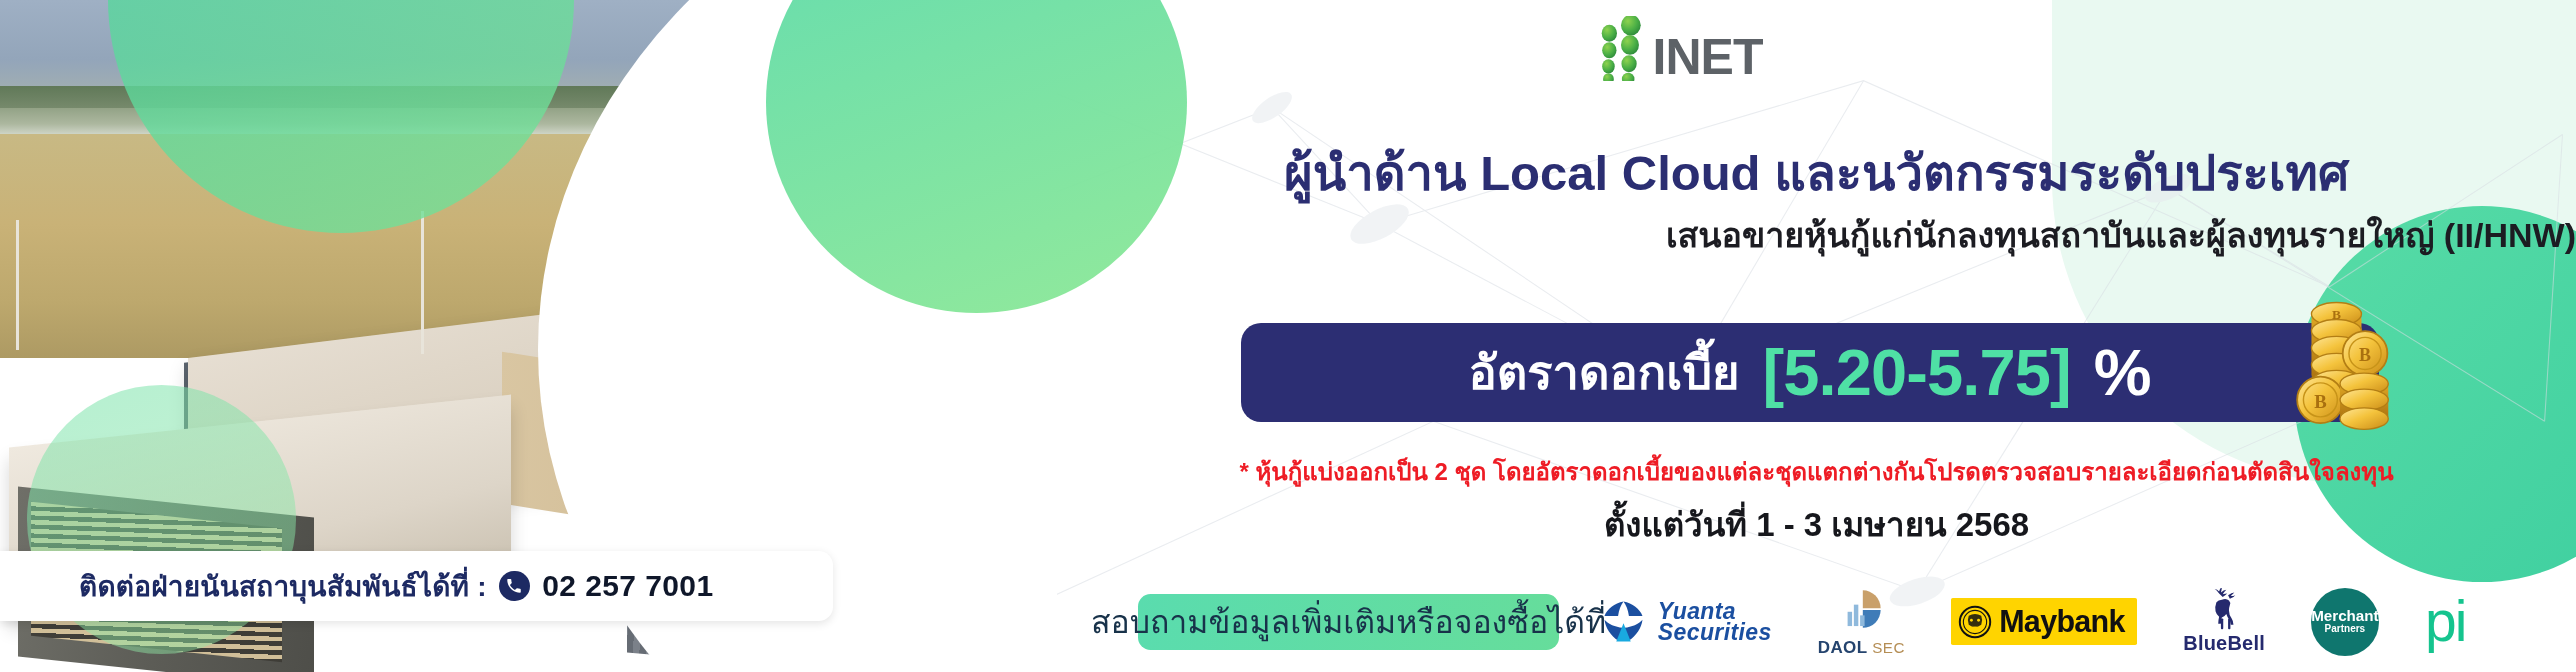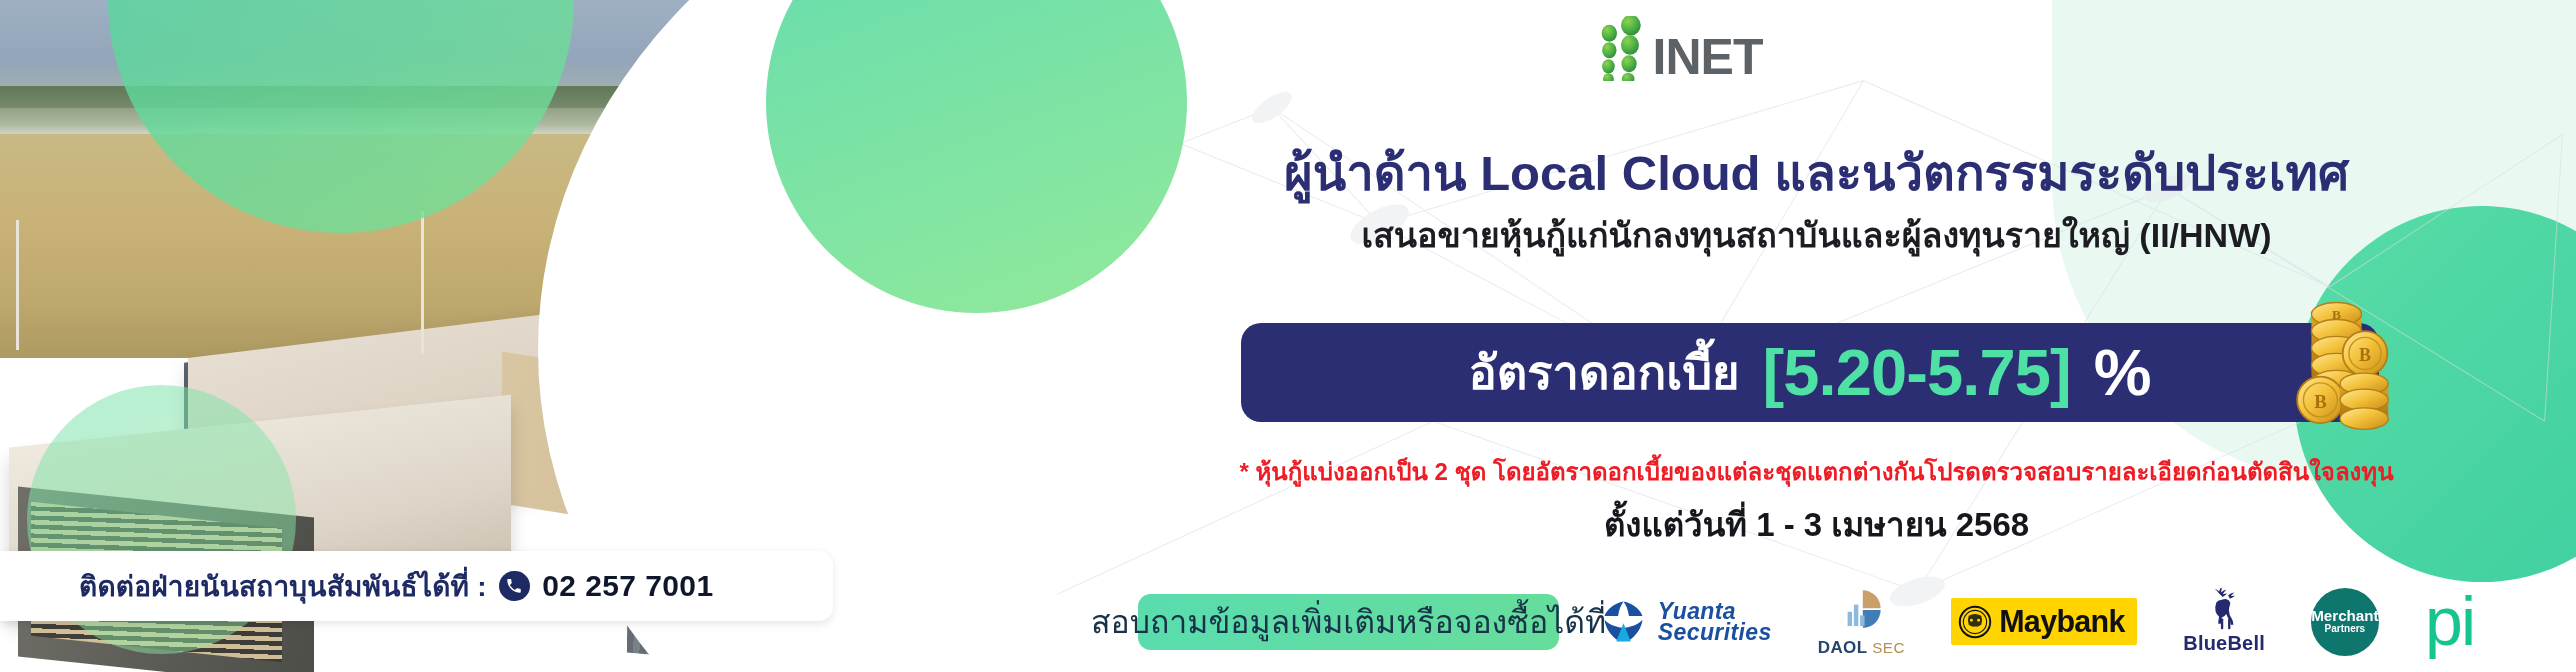--- a/index.html
+++ b/index.html
@@ -264,21 +264,21 @@
     font-weight: 700;
     color: #2b2e72;
     letter-spacing: 0px;
     white-space: nowrap;
   }
   
   .subheadline {
     position: absolute;
     left: 0; top: 208px;
     width: 1519px;
-    text-align: center;
+    text-align: right;
     font-size: 34px;
     font-weight: 700;
     color: #1c1c22;
     white-space: nowrap;
   }
 
   
   .rate-box {
     position: absolute;
     left: 184px; top: 323px;
@@ -412,21 +412,21 @@
     background: #0f766e;
     display: flex; flex-direction: column;
     align-items: center; justify-content: center;
     color: #fff; line-height: 1.05;
   }
   .merchant .m1 { font-size: 15.2px; font-weight: 600; }
   .merchant .m2 { font-size: 10px; font-weight: 600; }
 
   
   .pi-word {
-    font-size: 68px; font-weight: 400; color: #15c48e;
+    font-size: 57px; font-weight: 400; color: #15c48e;
     line-height: .8; letter-spacing: -1.8px;
   }
 </style>
 </head>
 <body>
 
 <div id="banner">
 
   <div class="mint-wedge"></div>
   <div class="mint-wedge-2"></div>

